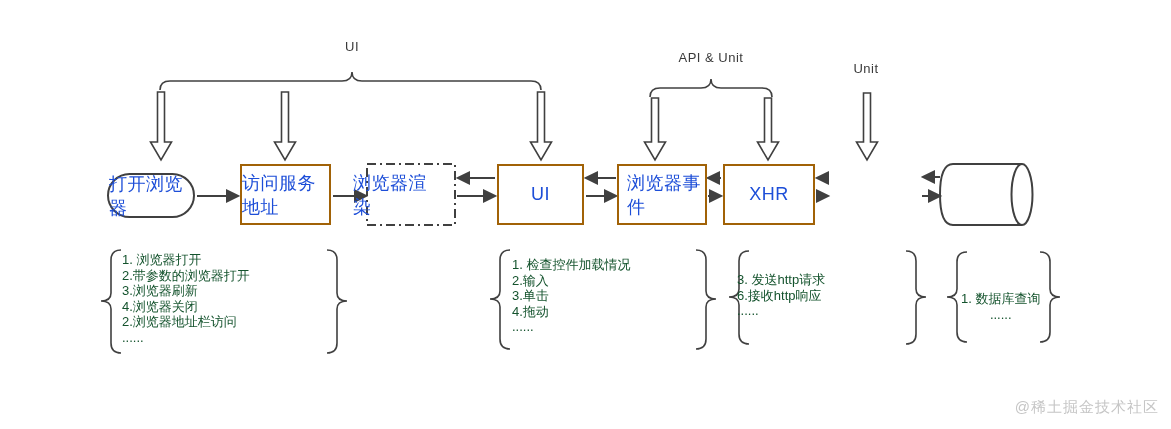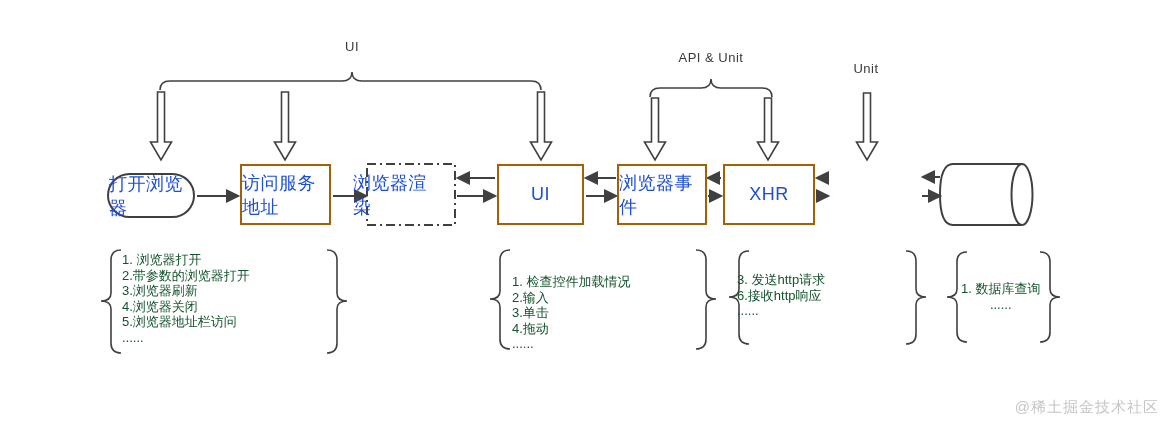--- a/index.html
+++ b/index.html
@@ -142,46 +142,46 @@
   </svg>
 
   <div class="top-label" style="left:302px; top:39px; width:100px;">UI</div>
   <div class="top-label" style="left:641px; top:50px; width:140px;">API &amp; Unit</div>
   <div class="top-label" style="left:826px; top:61px; width:80px;">Unit</div>
 
   <div class="node stadium" style="left:107px; top:173px; width:88px; height:45px;">打开浏览器</div>
   <div class="node boxed" style="left:240px; top:164px; width:91px; height:61px;">访问服务地址</div>
   <div class="node bare" style="left:353px; top:164px; width:88px; height:61px;">浏览器渲染</div>
   <div class="node boxed" style="left:497px; top:164px; width:87px; height:61px;">UI</div>
-  <div class="node boxed" style="left:617px; top:164px; width:90px; height:61px;">浏览器事件</div>
+  <div class="node boxed" style="left:617px; top:164px; width:90px; height:61px;padding-left:8px;">浏览器事件</div>
   <div class="node boxed" style="left:723px; top:164px; width:92px; height:61px;">XHR</div>
 
   <div class="ann-list" style="left:122px; top:252px;">
     <div>1. 浏览器打开</div>
     <div>2.带参数的浏览器打开</div>
     <div>3.浏览器刷新</div>
     <div>4.浏览器关闭</div>
-    <div>5.浏览器地址栏访问</div>
+    <div>2.浏览器地址栏访问</div>
     <div>......</div>
   </div>
 
-  <div class="ann-list" style="left:512px; top:274px;">
+  <div class="ann-list" style="left:512px; top:257px;">
     <div>1. 检查控件加载情况</div>
     <div>2.输入</div>
     <div>3.单击</div>
     <div>4.拖动</div>
     <div>......</div>
   </div>
 
   <div class="ann-list" style="left:737px; top:272px;">
     <div>3. 发送http请求</div>
     <div>6.接收http响应</div>
     <div>......</div>
   </div>
 
-  <div class="ann-list" style="left:961px; top:281px;text-align:center;">
+  <div class="ann-list" style="left:961px; top:291px;text-align:center;">
     <div>1. 数据库查询</div>
     <div>......</div>
   </div>
 
   <div class="watermark">@稀土掘金技术社区</div>
 
 </div>
 
 </body></html>

